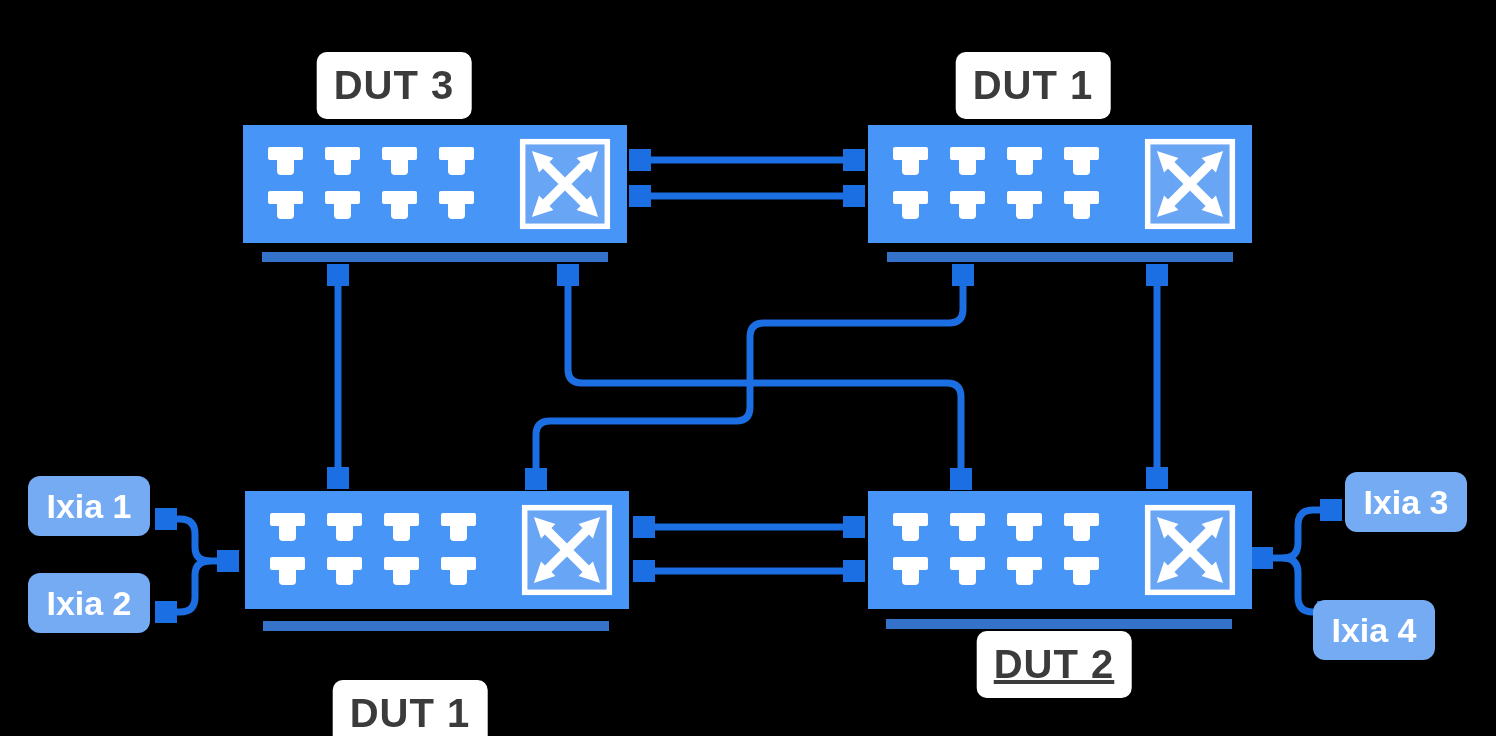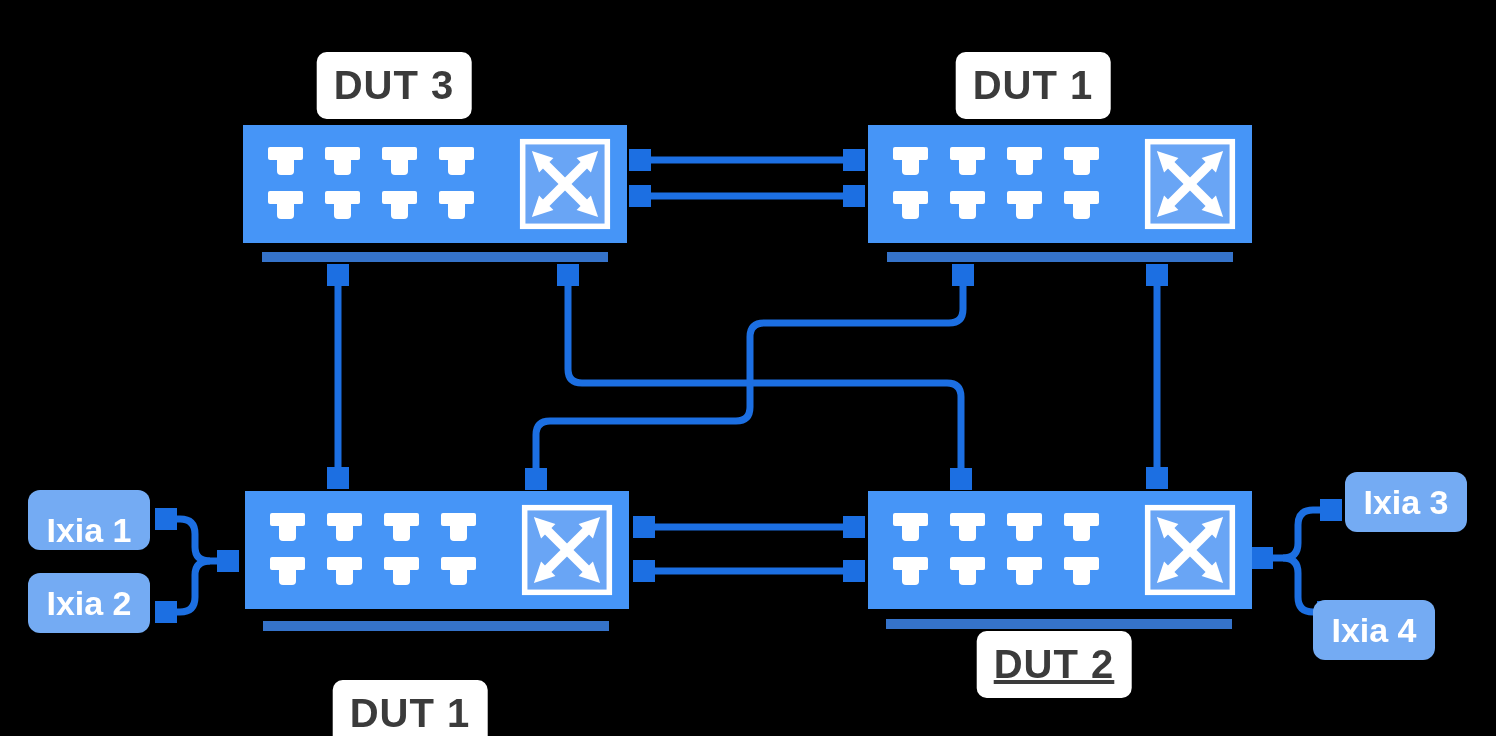--- a/index.html
+++ b/index.html
@@ -190,21 +190,21 @@
       <polygon class="xbar-head" points="14,86 21.8,62.6 37.4,78.2"></polygon>
       <polygon class="xbar-head" points="14,14 37.4,21.8 21.8,37.4"></polygon>
       <polygon class="xbar-head" points="86,86 78.2,62.6 62.6,78.2"></polygon>
     </svg>
   </div>
   <div class="base-bar" style="left:886px;top:619px;"></div>
   <div class="dut-label" style="left:1054px;top:631px;text-decoration:underline;">
     <span>DUT 2</span>
   </div>
 
-  <div class="endpoint" style="left:28px;top:490px;align-items:flex-end;">
+  <div class="endpoint" style="left:28px;top:476px;">
     <span>Ixia 1</span>
   </div>
   <div class="endpoint" style="left:28px;top:573px;">
     <span>Ixia 2</span>
   </div>
   <div class="endpoint" style="left:1345px;top:472px;">
     <span>Ixia 3</span>
   </div>
   <div class="endpoint" style="left:1313px;top:576px;margin-top:24px;">
     <span>Ixia 4</span>

